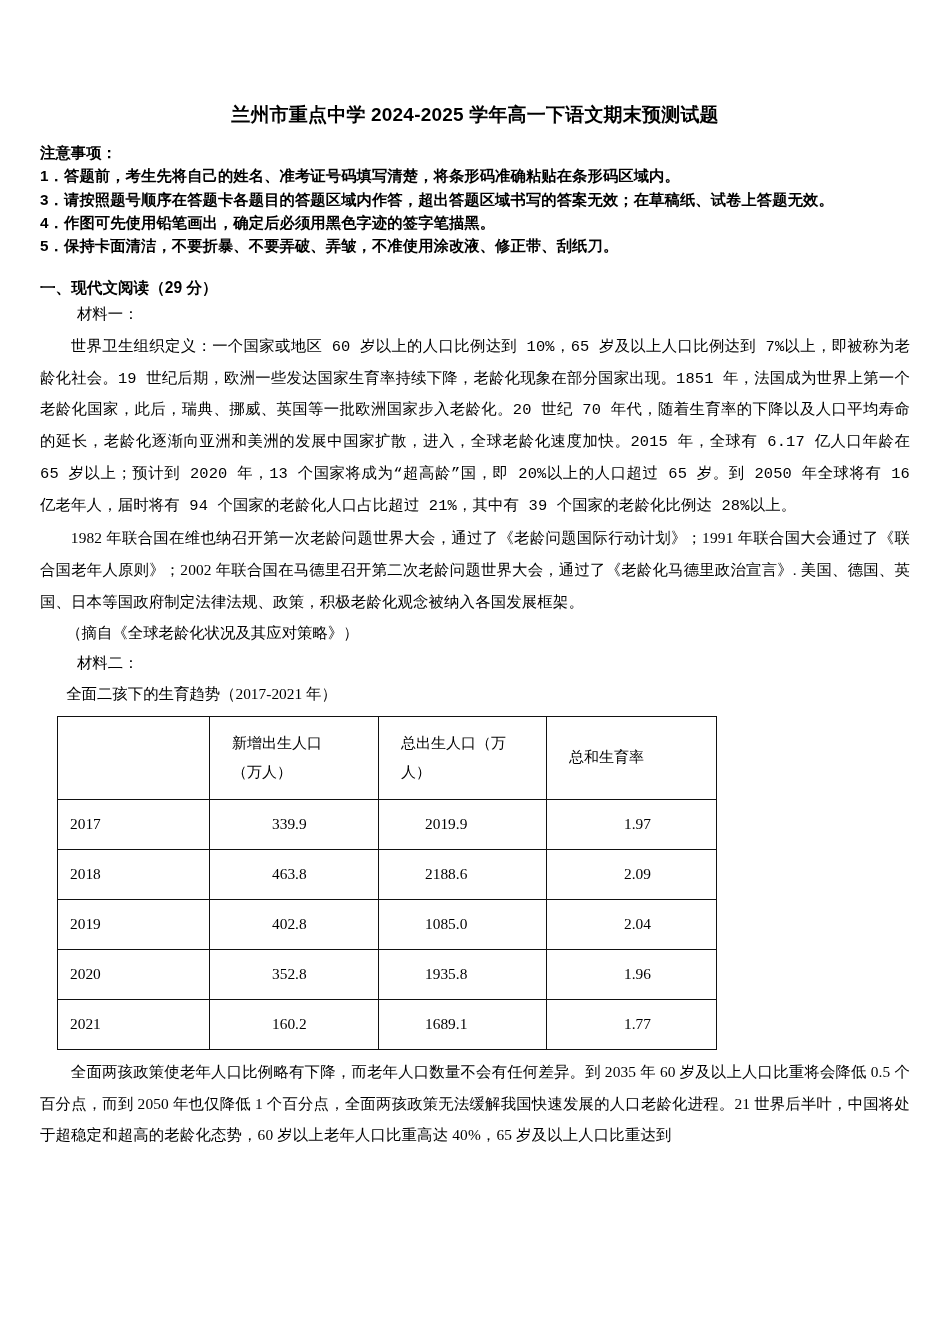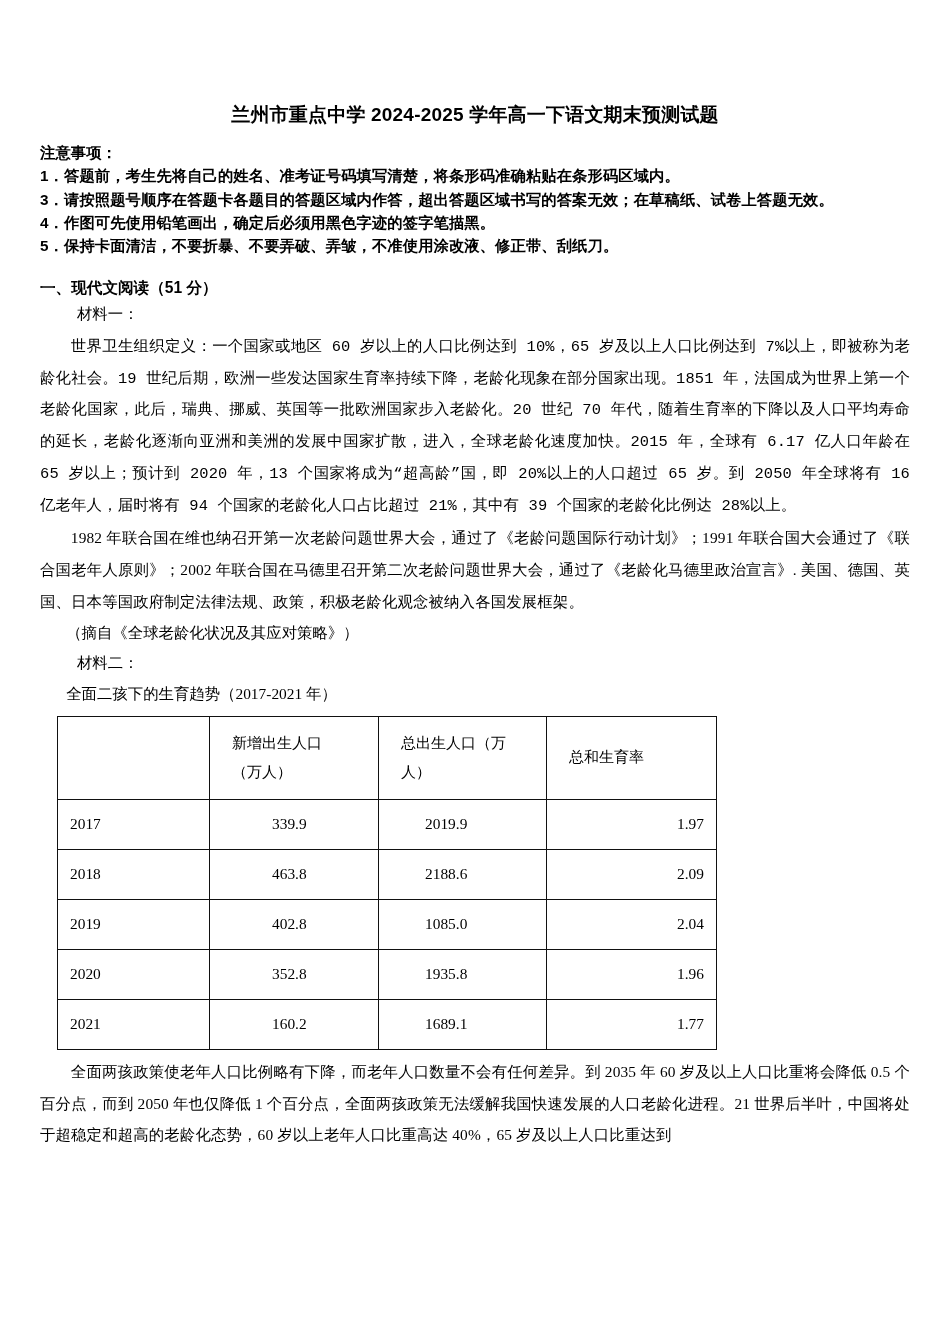--- a/index.html
+++ b/index.html
@@ -147,21 +147,21 @@
   }
   td.cell-num.left-ish {
     text-align: left;
     padding-left: 62px;
   }
   td.cell-num.left-ish2 {
     text-align: left;
     padding-left: 46px;
   }
   td.cell-num.left-ish3 {
-    text-align: right;
+    text-align: center;
     padding-left: 24px;
   }
 
   .col-w1 { width: 152px; }
   .col-w2 { width: 169px; }
   .col-w3 { width: 168px; }
   .col-w4 { width: 170px; }
 
   .after-table {
     margin-top: 6px;
@@ -177,21 +177,21 @@
   <div class="notice">
     <p class="notice-heading">注意事项：</p>
     <ul class="notice-list">
       <li>1．答题前，考生先将自己的姓名、准考证号码填写清楚，将条形码准确粘贴在条形码区域内。</li>
       <li>3．请按照题号顺序在答题卡各题目的答题区域内作答，超出答题区域书写的答案无效；在草稿纸、试卷上答题无效。</li>
       <li>4．作图可先使用铅笔画出，确定后必须用黑色字迹的签字笔描黑。</li>
       <li>5．保持卡面清洁，不要折暴、不要弄破、弄皱，不准使用涂改液、修正带、刮纸刀。</li>
     </ul>
   </div>
 
-  <h2 class="section-heading">一、现代文阅读（51 分）</h2>
+  <h2 class="section-heading">一、现代文阅读（29 分）</h2>
 
   <p class="label-line">材料一：</p>
 
   <p class="body-text indent-1 p-gap">世界卫生组织定义：一个国家或地区 60 岁以上的人口比例达到 10%，65 岁及以上人口比例达到 7%以上，即被称为老龄化社会。19 世纪后期，欧洲一些发达国家生育率持续下降，老龄化现象在部分国家出现。1851 年，法国成为世界上第一个老龄化国家，此后，瑞典、挪威、英国等一批欧洲国家步入老龄化。20 世纪 70 年代，随着生育率的下降以及人口平均寿命的延长，老龄化逐渐向亚洲和美洲的发展中国家扩散，进入，全球老龄化速度加快。2015 年，全球有 6.17 亿人口年龄在 65 岁以上；预计到 2020 年，13 个国家将成为“超高龄”国，即 20%以上的人口超过 65 岁。到 2050 年全球将有 16 亿老年人，届时将有 94 个国家的老龄化人口占比超过 21%，其中有 39 个国家的老龄化比例达 28%以上。</p>
 
   <p class="body-text indent-1">1982 年联合国在维也纳召开第一次老龄问题世界大会，通过了《老龄问题国际行动计划》；1991 年联合国大会通过了《联合国老年人原则》；2002 年联合国在马德里召开第二次老龄问题世界大会，通过了《老龄化马德里政治宣言》. 美国、德国、英国、日本等国政府制定法律法规、政策，积极老龄化观念被纳入各国发展框架。</p>
 
   <p class="source-line">（摘自《全球老龄化状况及其应对策略》）</p>
 
   <p class="label-line">材料二：</p>

